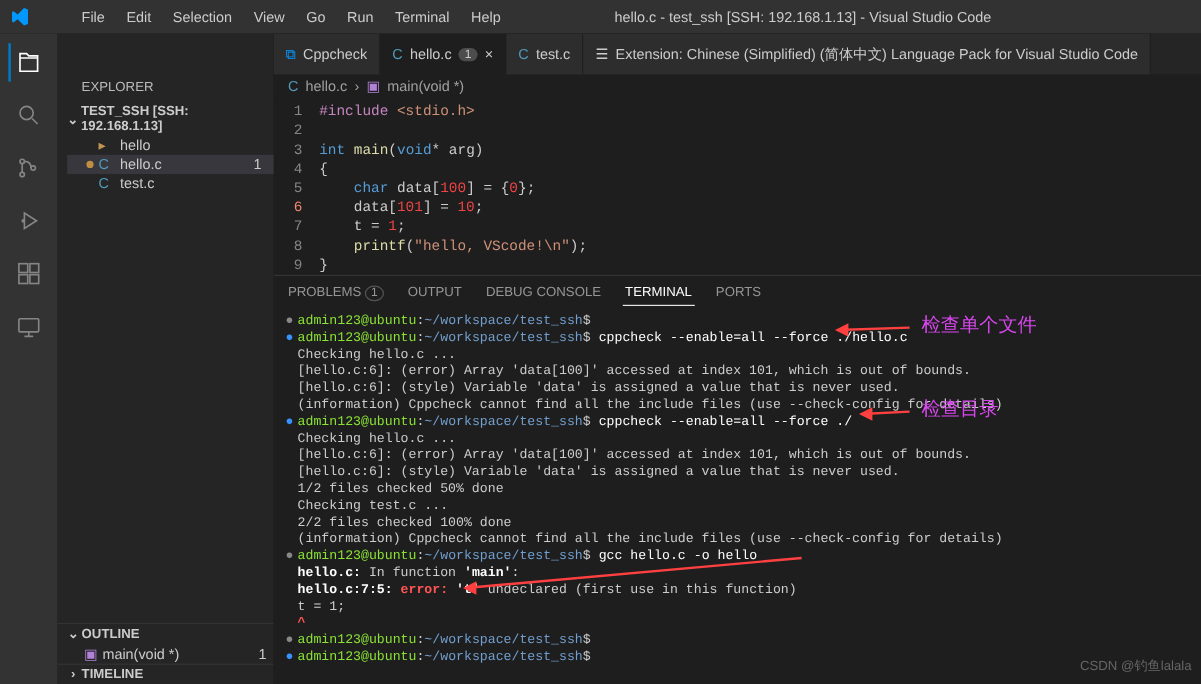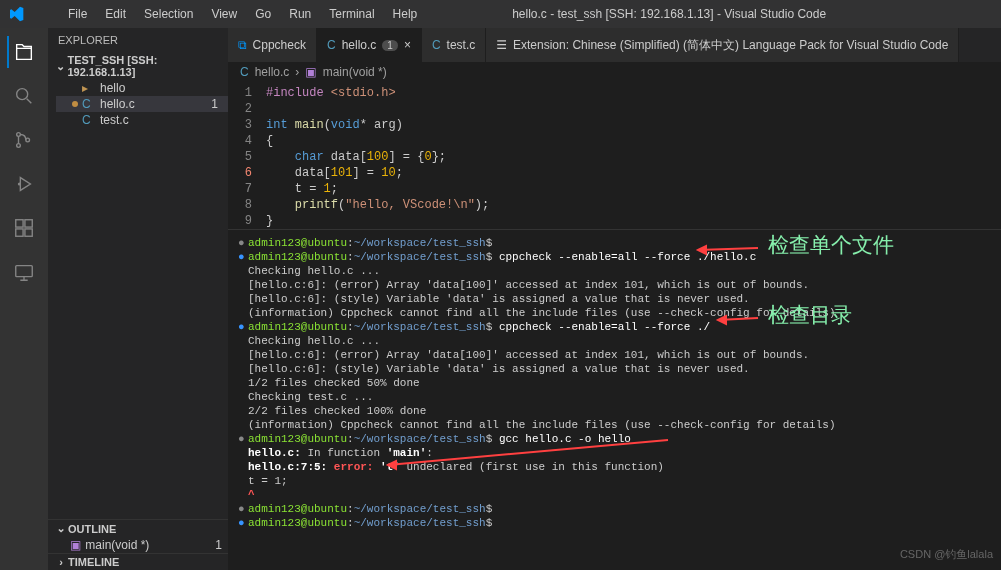--- a/index.html
+++ b/index.html
@@ -7,21 +7,21 @@
 .title-bar { height: 28px; background: #323233; display: flex; align-items: center; padding: 0 8px; font-size: 12px; gap: 28px; }
 .title-bar .menu-items { display: flex; gap: 2px; }
 .title-bar .menu-item { padding: 2px 8px; cursor: pointer; }
 .title-bar .title { flex: 1; text-align: center; color: #cccccc; }
 .title-bar .logo { width: 16px; height: 16px; margin-right: 8px; }
 .main-row { flex: 1; display: flex; overflow: hidden; }
 .activity-bar { width: 48px; background: #333333; display: flex; flex-direction: column; align-items: center; padding-top: 8px; gap: 12px; }
 .activity-bar .icon-btn { width: 32px; height: 32px; display: flex; align-items: center; justify-content: center; color: #858585; cursor: pointer; }
 .activity-bar .icon-btn.active { color: #ffffff; border-left: 2px solid #007acc; margin-left: -2px; }
 .sidebar { width: 180px; background: #252526; display: flex; flex-direction: column; font-size: 12px; }
-.sidebar-title { padding: 6px 10px; color: #bbbbbb; font-size: 11px; text-transform: uppercase; }
+.sidebar-title { padding: 6px 20px; color: #bbbbbb; font-size: 11px; text-transform: uppercase; margin-top: 33px; }
 .section-header { display: flex; align-items: center; padding: 2px 6px; font-weight: bold; font-size: 11px; cursor: pointer; }
 .section-header .chev { width: 14px; text-align: center; }
 .tree { padding-left: 8px; }
 .tree-item { display: flex; align-items: center; padding: 1px 6px 1px 26px; cursor: pointer; position: relative; }
 .tree-item.active { background: #37373d; }
 .tree-item .fi { width: 14px; margin-right: 4px; color: #519aba; font-style: normal; }
 .tree-item.folder .fi { color: #c09553; }
 .tree-item .name { flex: 1; }
 .tree-item .badge { color: #cccccc; padding-right: 4px; }
 .tree-item.modified::before { content: ""; position: absolute; left: 16px; top: 50%; width: 6px; height: 6px; background: #c08d42; border-radius: 50%; transform: translateY(-50%); }
@@ -42,37 +42,37 @@
 .code-area { display: flex; flex: 0 0 auto; font-family: Consolas, "Courier New", monospace; font-size: 12px; line-height: 16px; padding-top: 2px; }
 .gutter { width: 38px; text-align: right; color: #858585; padding-right: 14px; }
 .gutter .ln { height: 16px; }
 .gutter .ln.err { color: #f48771; }
 .code { white-space: pre; }
 .code .line { height: 16px; }
 .kw { color: #569cd6; }
 .pp { color: #c586c0; }
 .str { color: #ce9178; }
 .fn { color: #dcdcaa; }
-.num-lit { color: #eab308; }
+.num-lit { color: #ef4444; }
 .panel { flex: 1; border-top: 1px solid #333; display: flex; flex-direction: column; min-height: 0; }
 .panel-tabs { display: flex; padding: 4px 10px 0; gap: 16px; font-size: 11px; }
 .panel-tab { padding: 4px 2px; color: #969696; cursor: pointer; text-transform: uppercase; }
 .panel-tab.active { color: #ffffff; border-bottom: 1px solid #e7e7e7; }
 .panel-tab .cnt { border: 1px solid #555; border-radius: 50%; padding: 0 4px; font-size: 10px; margin-left: 3px; }
 .term { flex: 1; overflow: hidden; padding: 6px 10px; font-family: Consolas, "Courier New", monospace; font-size: 11px; line-height: 14px; color: #cccccc; position: relative; }
 .term .row { display: flex; align-items: flex-start; }
 .term .bullet { width: 10px; color: #3794ff; }
 .term .bullet.dim { color: #888; }
 .prompt .user { color: #8ae234; }
 .prompt .path { color: #729fcf; }
 .prompt .cmd { color: #ffffff; }
 .err-txt { color: #ff5555; font-weight: bold; }
 .note-txt { color: #55ffff; font-weight: bold; }
 .bold { font-weight: bold; color: #ffffff; }
-.annot { position: absolute; color: #86efac; font-size: 21px; font-family: Liberation Mono, monospace; white-space: nowrap; }
+.annot { position: absolute; color: #d946ef; font-size: 16px; font-family: Liberation Serif, serif; white-space: nowrap; }
 .arrow { position: absolute; stroke: #ff4040; stroke-width: 2; fill: #ff4040; }
 .watermark { position: absolute; bottom: 8px; right: 8px; color: #666; font-size: 11px; }
 </style>
 </head>
 <body>
 
 <div class="title-bar">
   <svg class="logo" viewBox="0 0 24 24">
       <path fill="#0098ff" d="M23 3l-5-2-8 8-5-4-2 1v12l2 1 5-4 8 8 5-2z"></path>
     </svg>
@@ -206,20 +206,27 @@
           <div class="ln">4</div>
           <div class="ln">5</div>
           <div class="ln err">6</div>
           <div class="ln">7</div>
           <div class="ln">8</div>
           <div class="ln">9</div>
         </div>
       <div class="code" id="code"><div class="line"><span class="pp">#include</span> <span class="str">&lt;stdio.h&gt;</span></div><div class="line"></div><div class="line"><span class="kw">int</span> <span class="fn">main</span>(<span class="kw">void</span>* arg)</div><div class="line">{</div><div class="line">    <span class="kw">char</span> data[<span class="num-lit">100</span>] = {<span class="num-lit">0</span>};</div><div class="line">    data[<span class="num-lit">101</span>] = <span class="num-lit">10</span>;</div><div class="line">    t = <span class="num-lit">1</span>;</div><div class="line">    <span class="fn">printf</span>(<span class="str">"hello, VScode!\n"</span>);</div><div class="line">}</div></div>
     </div>
     <div class="panel">
+      <div class="panel-tabs" id="panel-tabs">
+          <div class="panel-tab">PROBLEMS<span class="cnt">1</span></div>
+          <div class="panel-tab">OUTPUT</div>
+          <div class="panel-tab">DEBUG CONSOLE</div>
+          <div class="panel-tab active">TERMINAL</div>
+          <div class="panel-tab">PORTS</div>
+        </div>
       <div class="term" id="term">
           <div class="row">
             <span class="bullet dim">●</span>
             <span class="prompt"><span class="user">admin123@ubuntu</span>:<span class="path">~/workspace/test_ssh</span>$ <span class="cmd"></span></span>
           </div>
           <div class="row">
             <span class="bullet ">●</span>
             <span class="prompt"><span class="user">admin123@ubuntu</span>:<span class="path">~/workspace/test_ssh</span>$ <span class="cmd">cppcheck --enable=all --force ./hello.c</span></span>
           </div>
           <div class="row">

